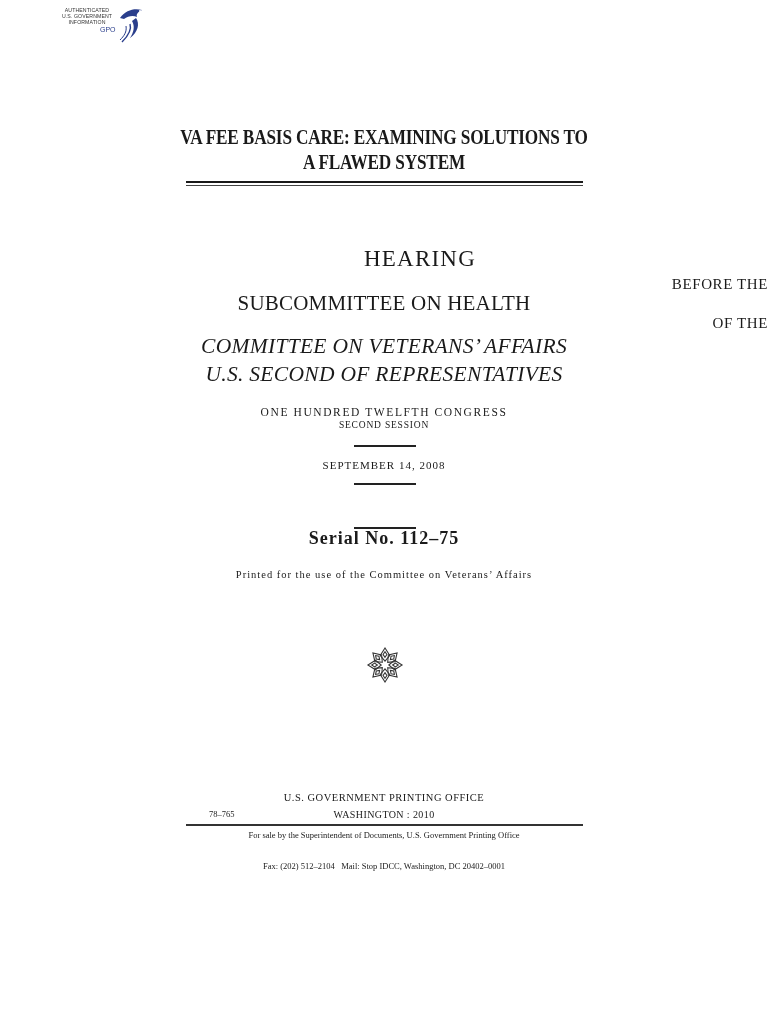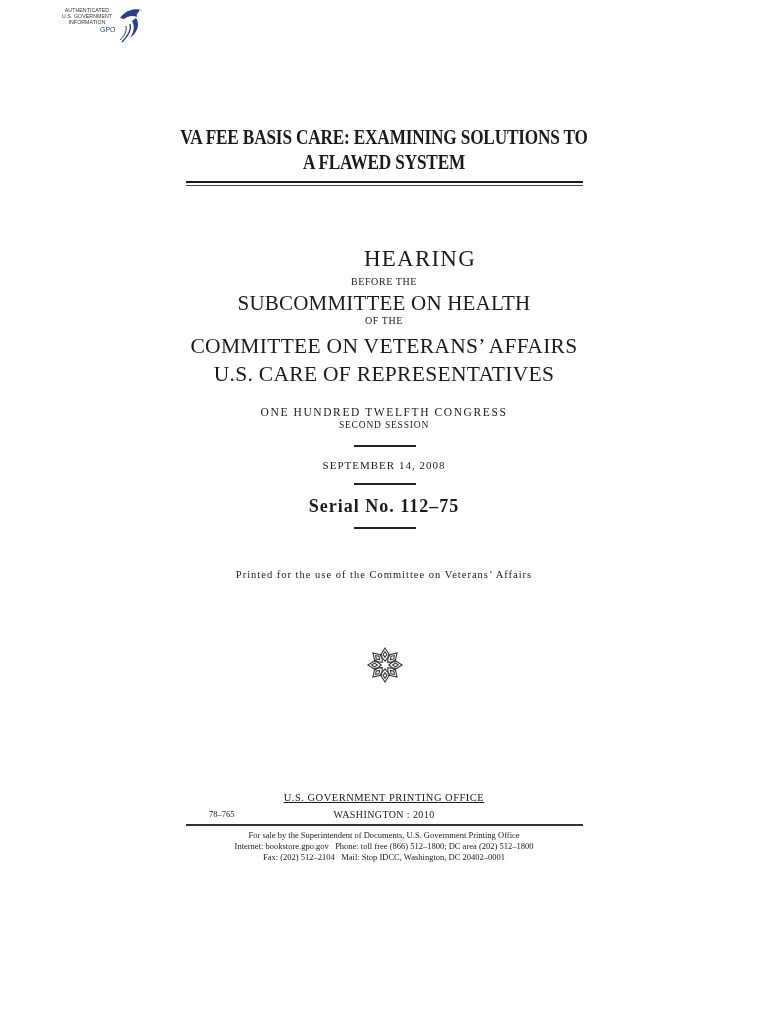--- a/index.html
+++ b/index.html
@@ -26,27 +26,27 @@
   .title {
     font-family:"Liberation Serif", serif; font-weight:bold; font-size:21px; line-height:25px;
     transform:scaleX(0.82); transform-origin:center; letter-spacing:-0.2px;
   }
   .rule-double { position:absolute; left:186px; width:397px; }
   .rule-double .l1 { height:2px; background:#1a1a1a; }
   .rule-double .gap { height:2px; }
   .rule-double .l2 { height:1px; background:#444; }
 
   .hearing { font-size:23px; letter-spacing:1.2px; font-weight:normal;padding-left:36px; }
-  .small-caps { font-size:10px; letter-spacing:0.6px; }
+  .small-caps { font-size:15px; letter-spacing:0.6px;text-align:right; }
   .subcomm { font-size:21px; letter-spacing:0.2px; }
-  .comm { font-size:21.5px; letter-spacing:0.3px; }
+  .comm { font-size:21.5px; letter-spacing:0.3px;font-style:italic; }
   .congress { font-size:11.5px; letter-spacing:1.6px;margin-top:11px; }
   .session { font-size:9.5px; letter-spacing:0.8px; }
   .date { font-size:11px; letter-spacing:1px; }
-  .serial { font-size:18px; font-weight:bold; letter-spacing:1px; }
+  .serial { font-size:18px; font-weight:bold; letter-spacing:1px;margin-top:32px; }
   .printed { font-size:10.5px; letter-spacing:1px;margin-top:28px; }
   .short-rule { position:absolute; left:354px; width:62px; height:1.5px; background:#222; }
 
   .gpo-office { font-size:10.5px; letter-spacing:0.5px; }
   .gpo-wash { font-size:10px; letter-spacing:0.4px; }
   .jacket { left:203px; font-size:8.5px; }
   .bottom-rule { position:absolute; left:186px; width:397px; height:1.5px; background:#333; }
   .sale { font-size:8.5px; line-height:11px; }
 </style>
 </head>
@@ -75,21 +75,21 @@
   <div class="l1"></div>
     <div class="gap"></div>
     <div class="l2"></div>
 </div>
 
 <div class="center hearing" style="top:246px;">HEARING</div>
 <div class="center small-caps" style="top:276px;">BEFORE THE</div>
 <div class="center subcomm" style="top:291px;">SUBCOMMITTEE ON HEALTH</div>
 <div class="center small-caps" style="top:315px;">OF THE</div>
 <div class="center comm" style="top:334px;">COMMITTEE ON VETERANS’ AFFAIRS</div>
-<div class="center comm" style="top:362px;">U.S. CARE OF REPRESENTATIVES</div>
+<div class="center comm" style="top:362px;">U.S. SECOND OF REPRESENTATIVES</div>
 <div class="center congress" style="top:395px;">ONE HUNDRED TWELFTH CONGRESS</div>
 <div class="center session" style="top:420px;">SECOND SESSION</div>
 
 <div class="short-rule" style="top:445px;"></div>
 <div class="center date" style="top:459px;">SEPTEMBER 14, 2008</div>
 <div class="short-rule" style="top:483px;"></div>
 <div class="center serial" style="top:496px;">Serial No. 112–75</div>
 <div class="short-rule" style="top:527px;"></div>
 <div class="center printed" style="top:541px;">Printed for the use of the Committee on Veterans’ Affairs</div>
 
@@ -102,21 +102,20 @@
     <use href="#petal" transform="rotate(45)"></use>
     <use href="#petal" transform="rotate(90)"></use>
     <use href="#petal" transform="rotate(135)"></use>
     <use href="#petal" transform="rotate(180)"></use>
     <use href="#petal" transform="rotate(225)"></use>
     <use href="#petal" transform="rotate(270)"></use>
     <use href="#petal" transform="rotate(315)"></use>
   </g>
 </svg>
 
-<div class="center gpo-office" style="top:792px;text-decoration:underline;">U.S. GOVERNMENT PRINTING OFFICE</div>
+<div class="center gpo-office" style="top:792px;">U.S. GOVERNMENT PRINTING OFFICE</div>
 <div class="abs jacket" style="top:809px;margin-left:6px;">78–765</div>
 <div class="center gpo-wash" style="top:809px;">WASHINGTON : 2010</div>
 <div class="bottom-rule" style="top:824px;"></div>
 <div class="center sale" style="top:830px;">
   <div>For sale by the Superintendent of Documents, U.S. Government Printing Office</div>
-  <div style="white-space:pre;">Internet: bookstore.gpo.gov   Phone: toll free (866) 512–1800; DC area (202) 512–1800</div>
-  <div style="white-space:pre;">Fax: (202) 512–2104   Mail: Stop IDCC, Washington, DC 20402–0001</div>
+  <div style="white-space:pre;margin-top:20px;">Fax: (202) 512–2104   Mail: Stop IDCC, Washington, DC 20402–0001</div>
 </div>
 
 </body></html>

